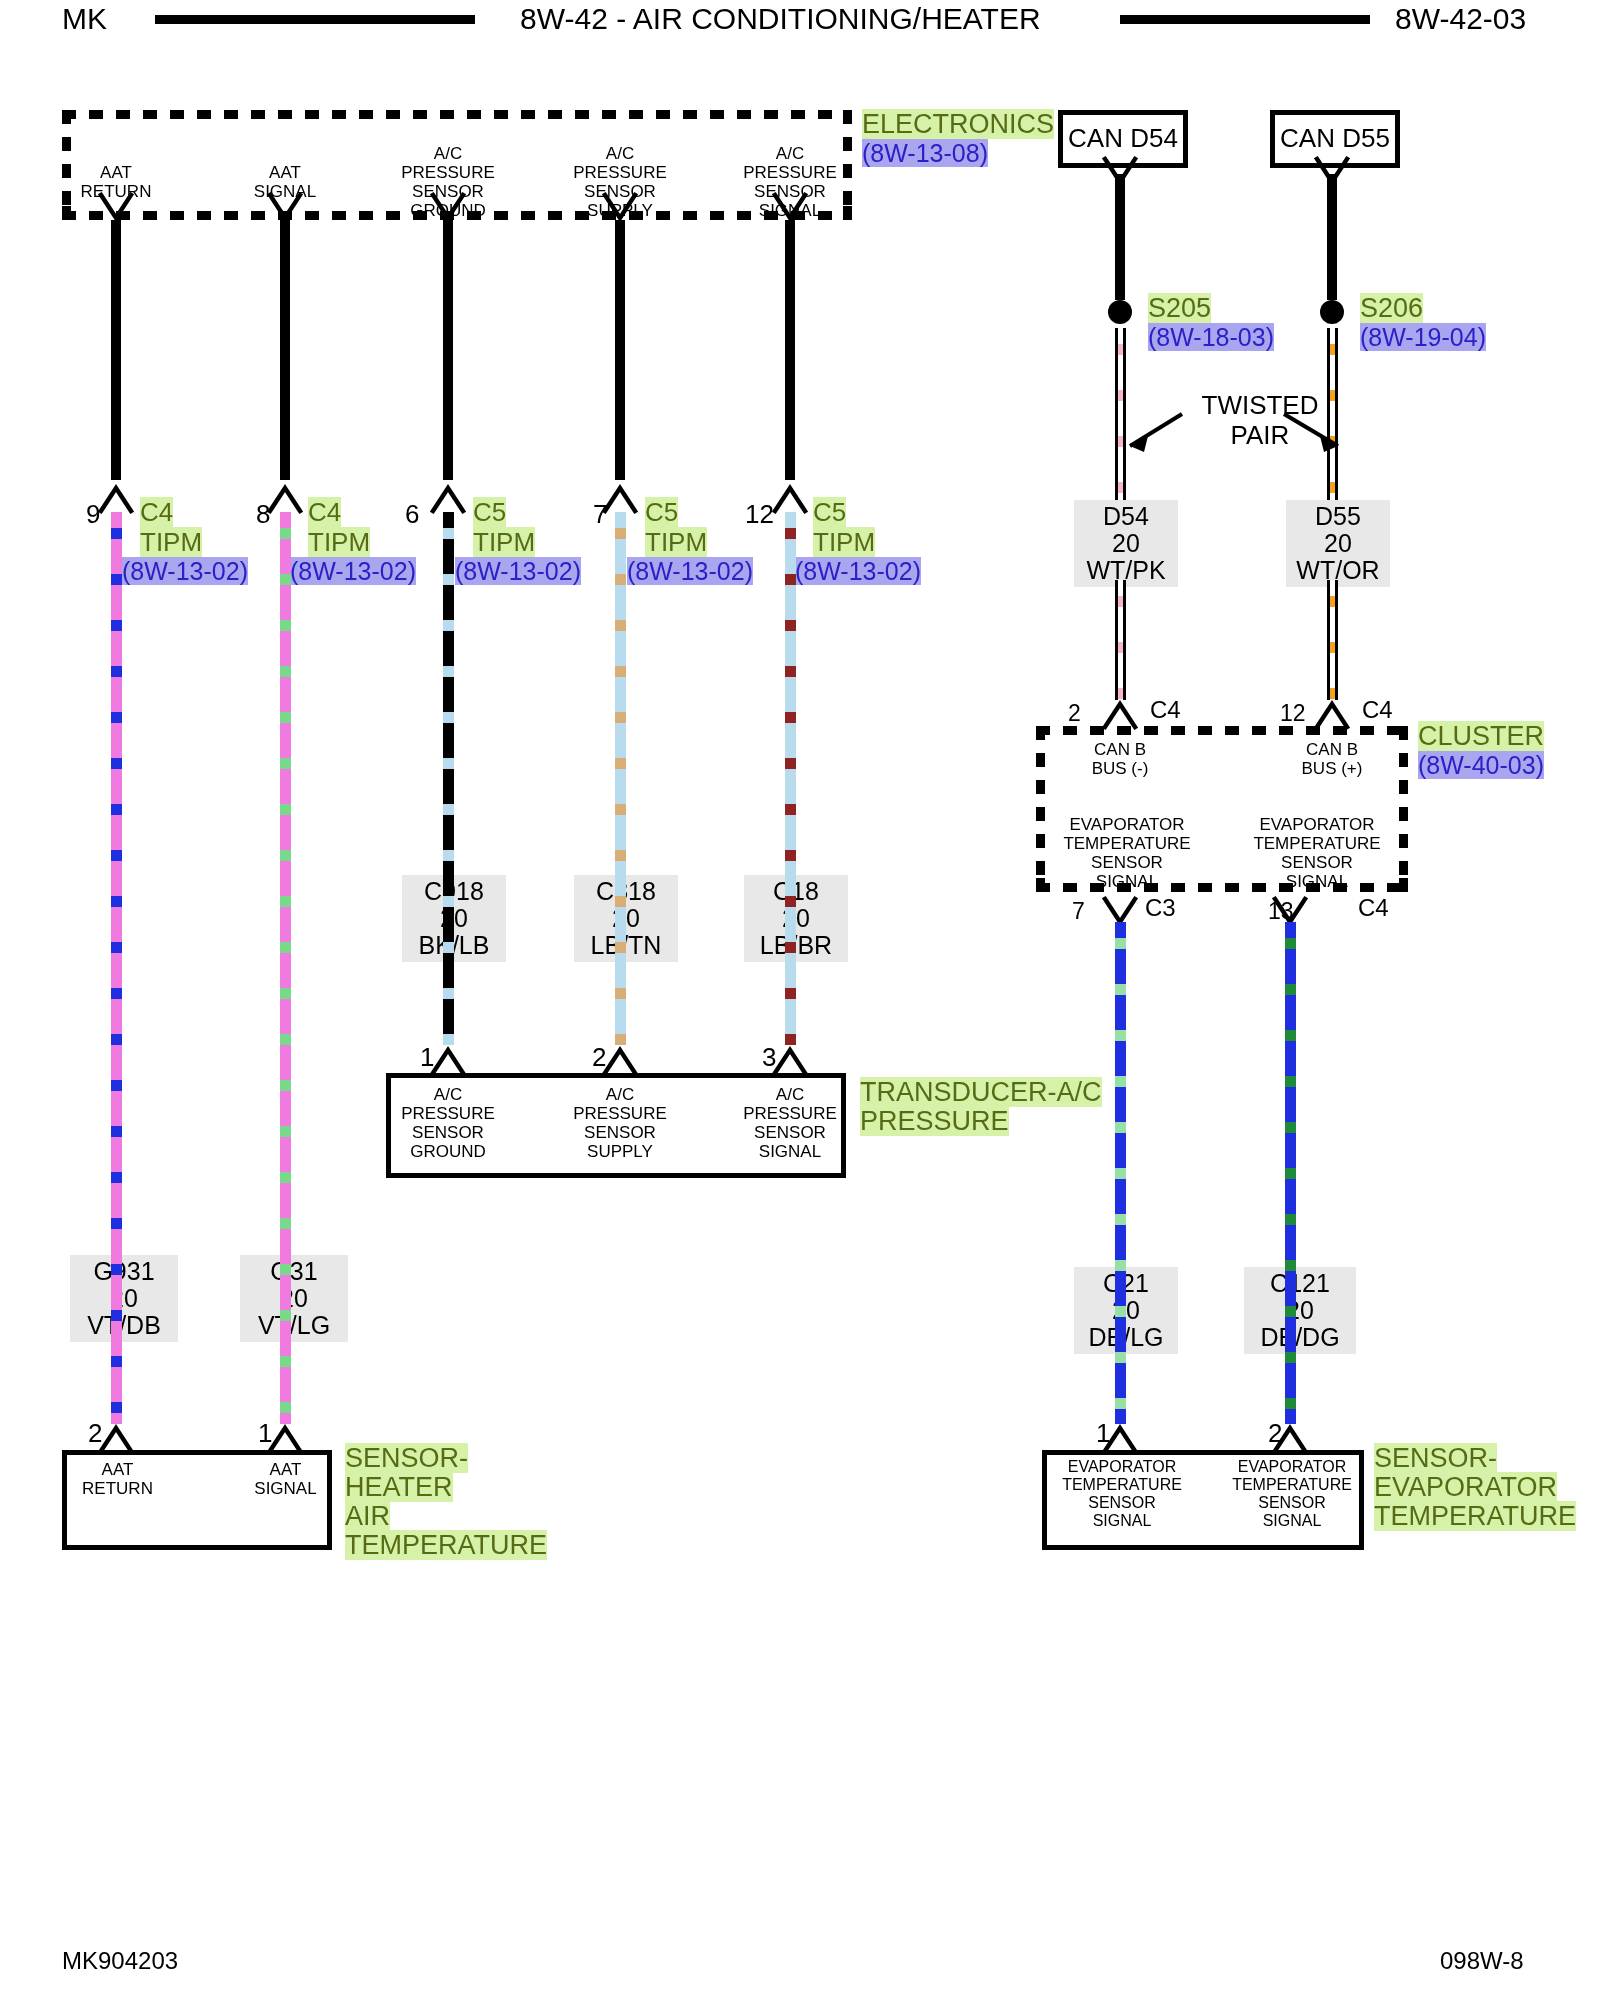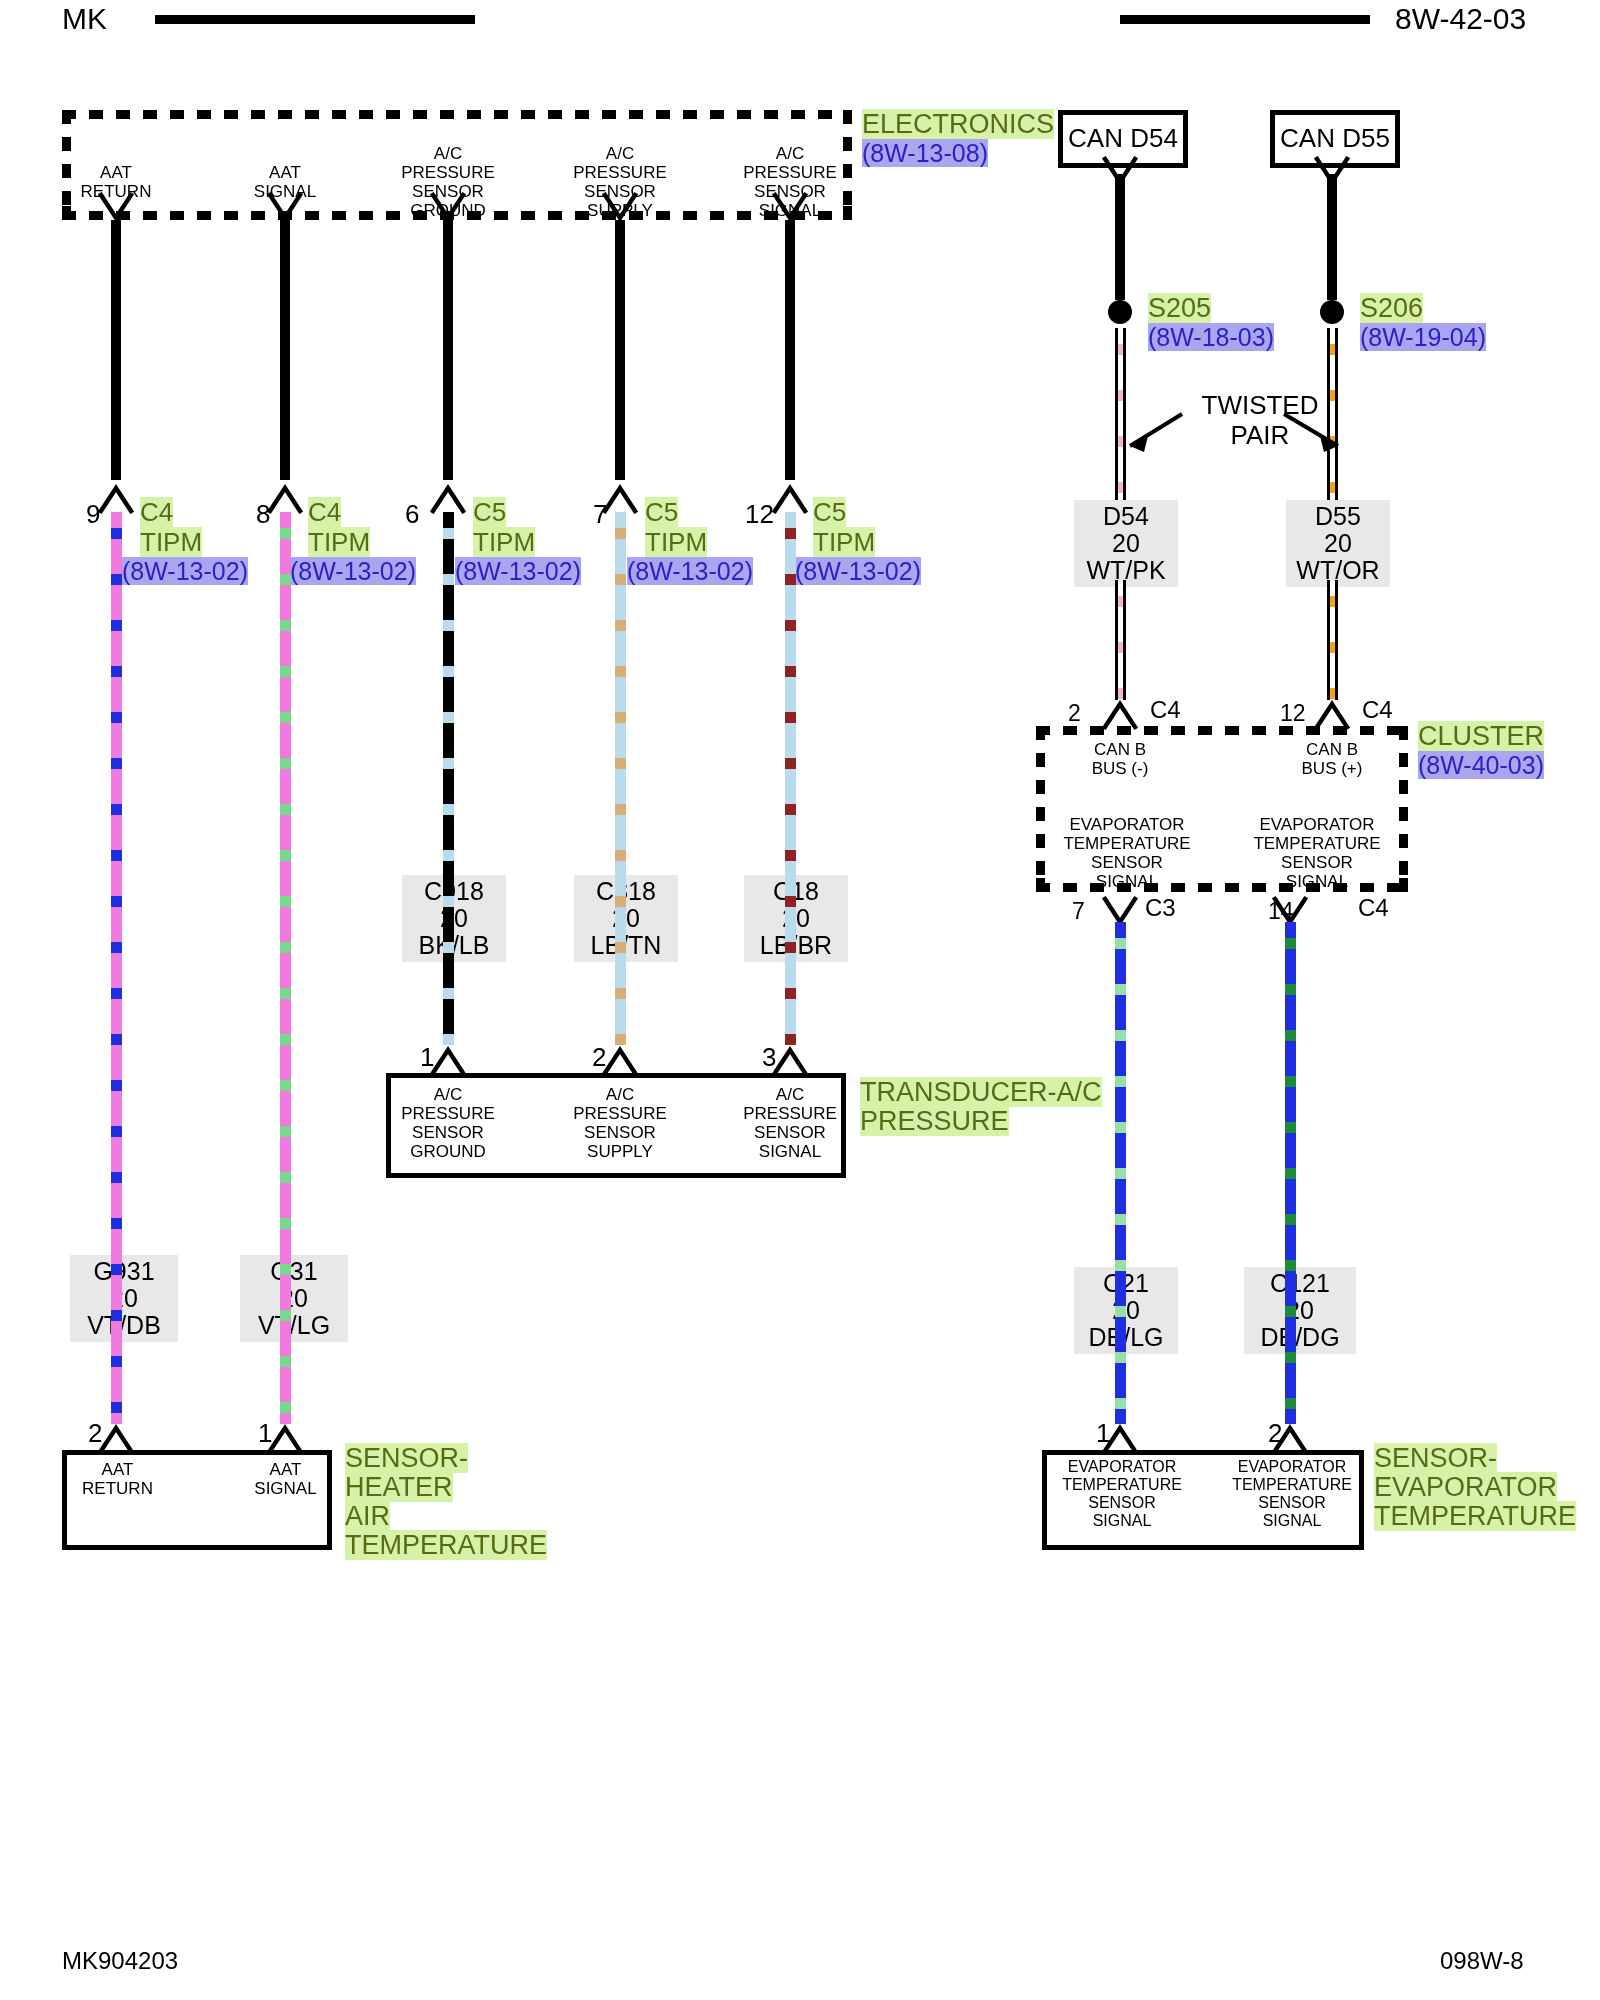--- a/index.html
+++ b/index.html
@@ -40,20 +40,21 @@
   svg.conn{position:absolute;overflow:visible;}
 </style>
 </head>
 <body>
 
 <div id="page">
 
   <div id="header">
     <div class="hdr-text" style="left:62px;top:4px;">MK</div>
     <div class="hdr-rule" style="left:155px;top:15px;width:320px;"></div>
+    <div class="hdr-text" style="left:520px;top:4px;">8W-42 - AIR CONDITIONING/HEATER</div>
     <div class="hdr-rule" style="left:1120px;top:15px;width:250px;"></div>
     <div class="hdr-text" style="left:1395px;top:4px;">8W-42-03</div>
   </div>
 
   <div class="dashed-box" id="electronics-box" style="left:62px;top:110px;width:790px;height:110px;"></div>
 
   <div class="comp-name" style="left:862px;top:110px;"><span>ELECTRONICS</span></div>
   <div class="ref" style="left:862px;top:140px;"><span>(8W-13-08)</span></div>
 
   <div class="boxtext" style="left:36px;top:163px;width:160px;">AAT<br>RETURN</div>
@@ -148,21 +149,21 @@
   <div class="num" style="left:1280px;top:700px;font-size:23px;">12</div>
   <div class="pinlabel" style="left:1362px;top:700px;font-size:24px;">C4</div>
   <div class="boxtext" style="left:1262px;top:740px;width:140px;">CAN B<br>BUS (+)</div>
 
   <div class="boxtext" style="left:1042px;top:815px;width:170px;">EVAPORATOR<br>TEMPERATURE<br>SENSOR<br>SIGNAL</div>
   <div class="boxtext" style="left:1232px;top:815px;width:170px;">EVAPORATOR<br>TEMPERATURE<br>SENSOR<br>SIGNAL</div>
 
   <div class="num" style="left:1072px;top:898px;font-size:23px;">7</div>
   <div class="pinlabel" style="left:1145px;top:898px;font-size:24px;">C3</div>
 
-  <div class="num" style="left:1268px;top:898px;font-size:23px;">14</div>
+  <div class="num" style="left:1268px;top:898px;font-size:23px;">13</div>
   <div class="pinlabel" style="left:1358px;top:898px;font-size:24px;">C4</div>
 
   <div class="solid-box" style="left:386px;top:1073px;width:460px;height:105px;"></div>
   <div class="num" style="left:420px;top:1044px;">1</div>
   <div class="num" style="left:592px;top:1044px;">2</div>
   <div class="num" style="left:762px;top:1044px;">3</div>
 
   <div class="boxtext" style="left:368px;top:1085px;width:160px;">A/C<br>PRESSURE<br>SENSOR<br>GROUND</div>
   <div class="boxtext" style="left:540px;top:1085px;width:160px;">A/C<br>PRESSURE<br>SENSOR<br>SUPPLY</div>
   <div class="boxtext" style="left:710px;top:1085px;width:160px;">A/C<br>PRESSURE<br>SENSOR<br>SIGNAL</div>

